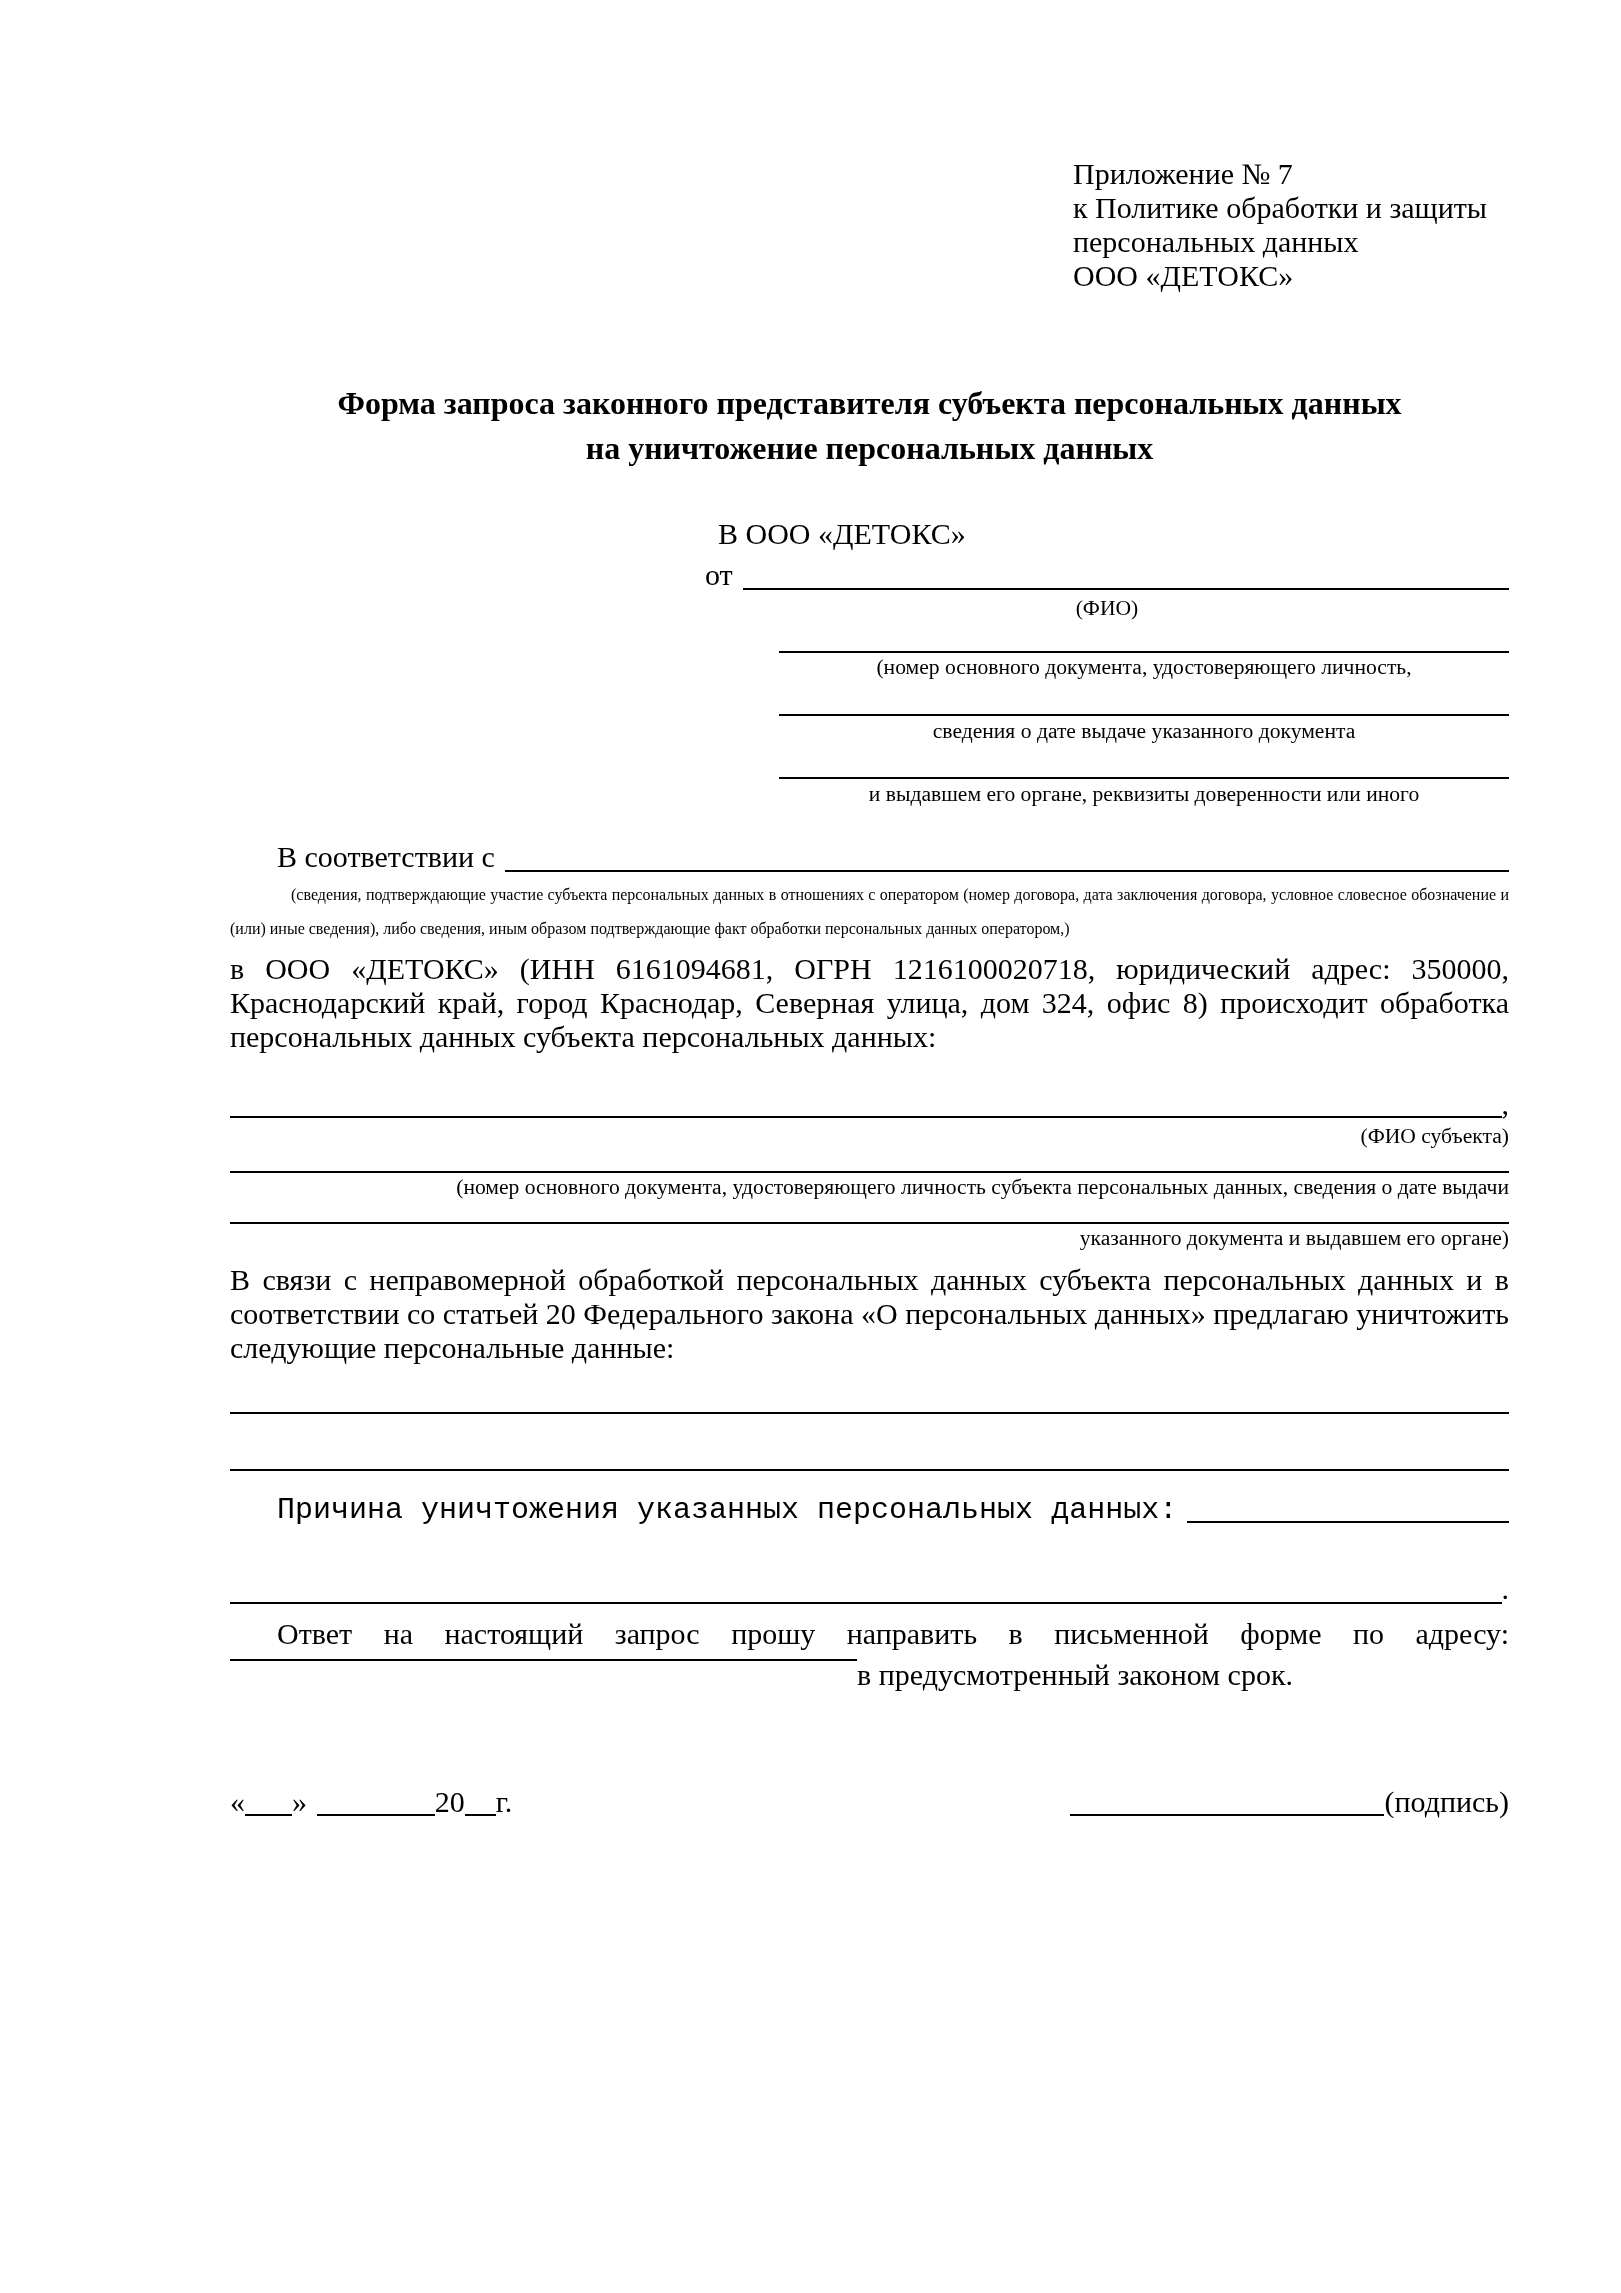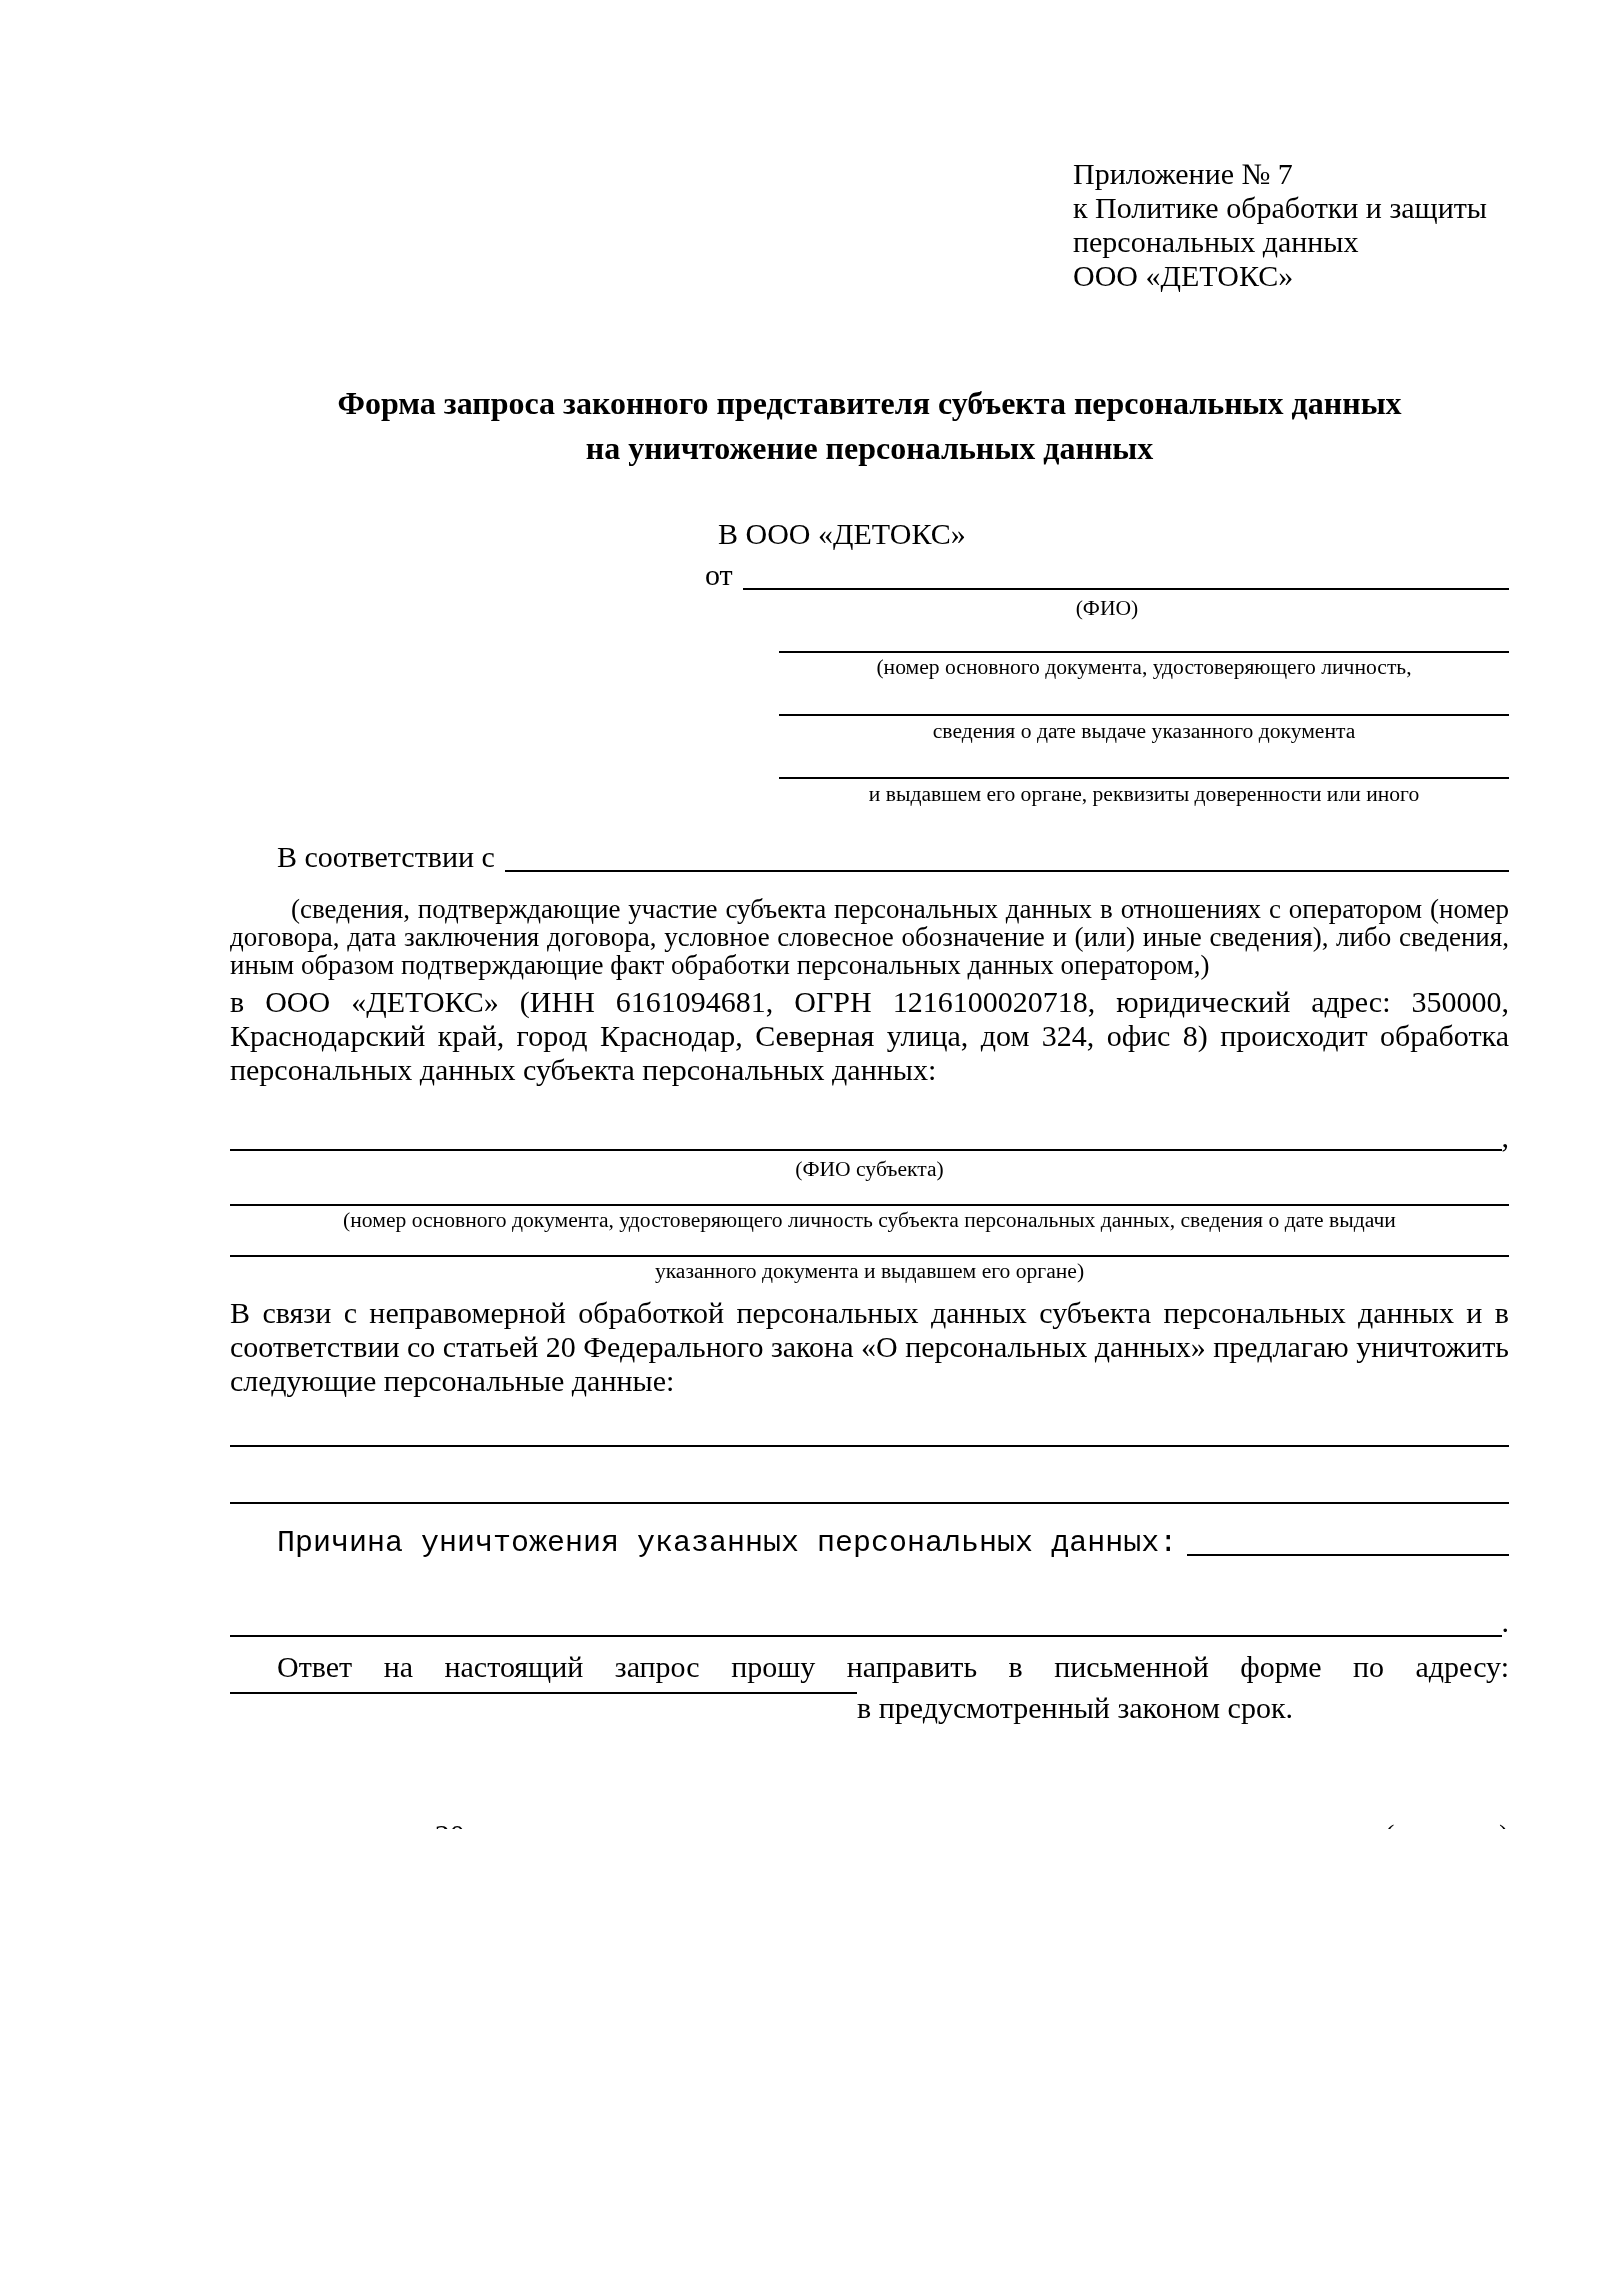--- a/index.html
+++ b/index.html
@@ -59,33 +59,33 @@
   .from-row .lead { padding-right: 9.8px; }
   .fio-cap { margin-top: 2px; }
   .arow { margin-left: 74px; margin-top: 29px; }
   .arow + .arow { margin-top: 33px; }
   .arow .cap { padding-top: 2.9px; }
 
   
   .accordance { margin-top: 29px; line-height: 39px; }
   .accordance .lead { margin-left: 47px; padding-right: 9.8px; }
   .note {
-    margin-top: 19px;
-    font-size: 27px;
-    line-height: 28px;
+    margin-top: 2px;
+    font-size: 16px;
+    line-height: 34px;
     text-align: justify;
     text-indent: 61px;
   }
 
   .par { text-align: justify; }
   .op-par { margin-top: 5.9px; }
 
   
   .srow-first { margin-top: 31px; line-height: 37px; }
-  .scap { padding-top: 2px; }
+  .scap { padding-top: 2px; text-align: right; }
   .srule { margin-top: 21.6px; }
 
   .unlawful { margin-top: 11.8px; }
 
   .blank-line-1 { margin-top: 47px; }
   .blank-line-2 { margin-top: 55px; }
 
   .reason-row { margin-top: 19.6px; line-height: 39px; font-family: Liberation Mono, monospace; }
   .reason-row .lead { margin-left: 47px; padding-right: 9.8px; }
   .reason-rule-row { margin-top: 39px; line-height: 39px; }

